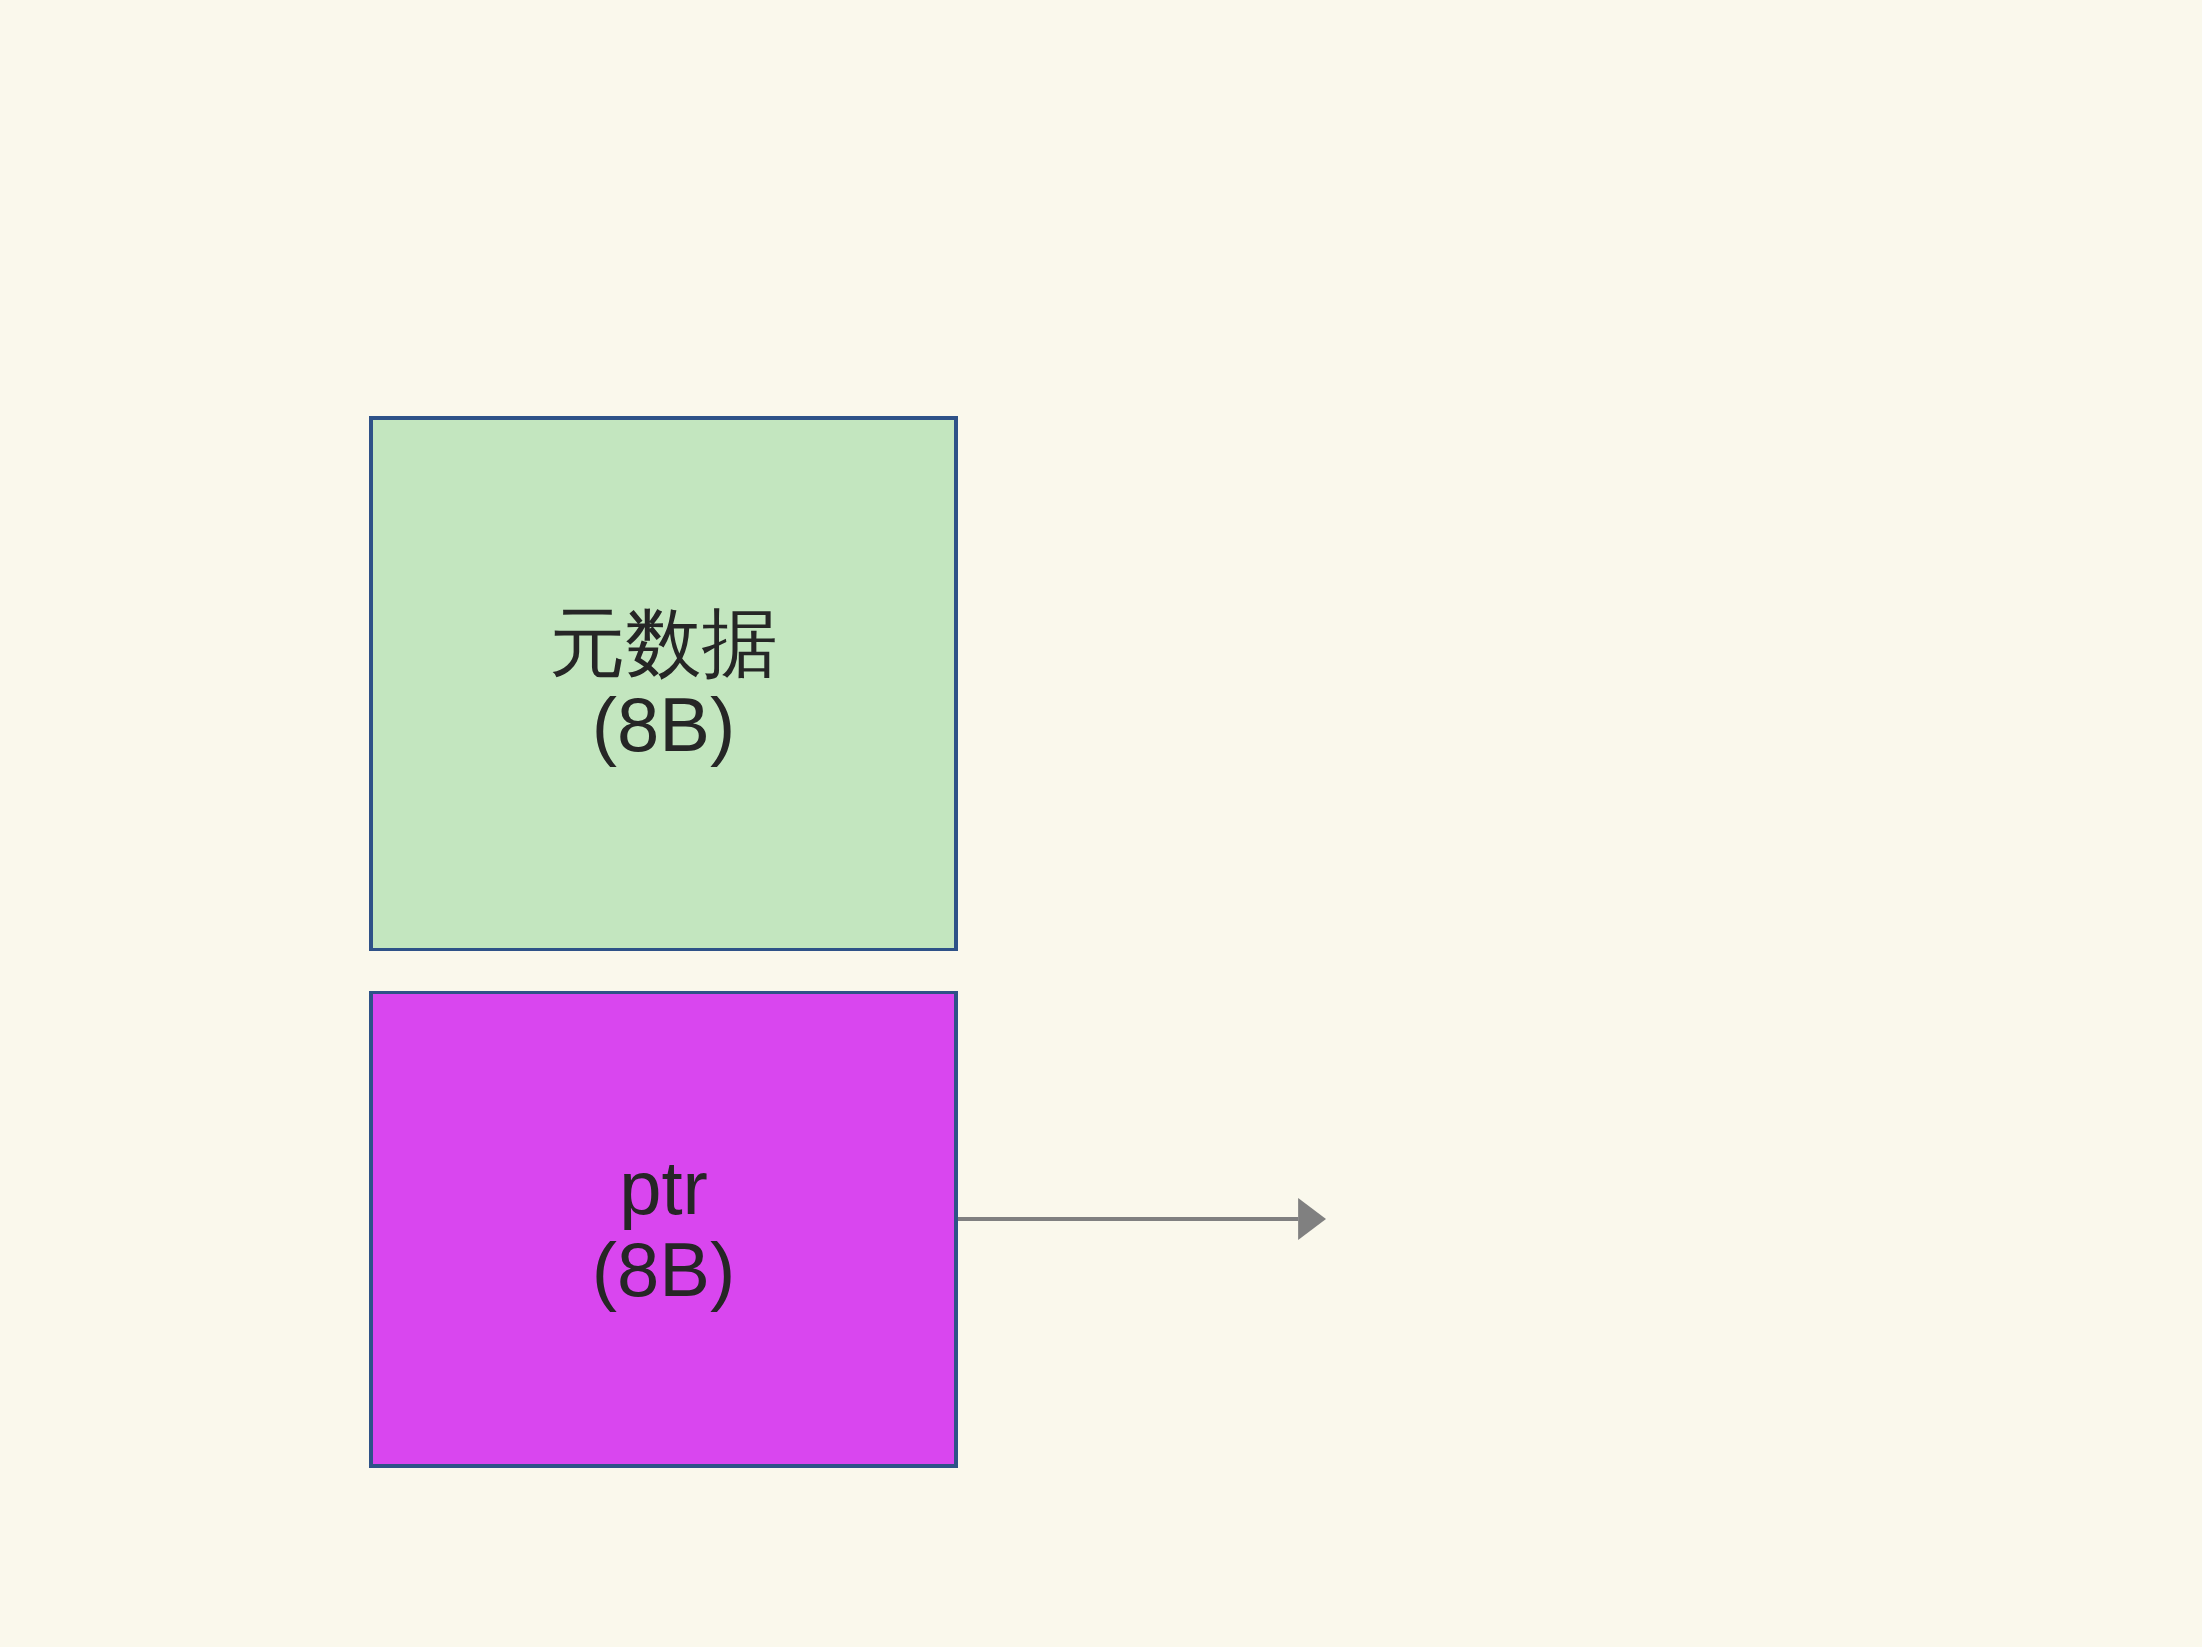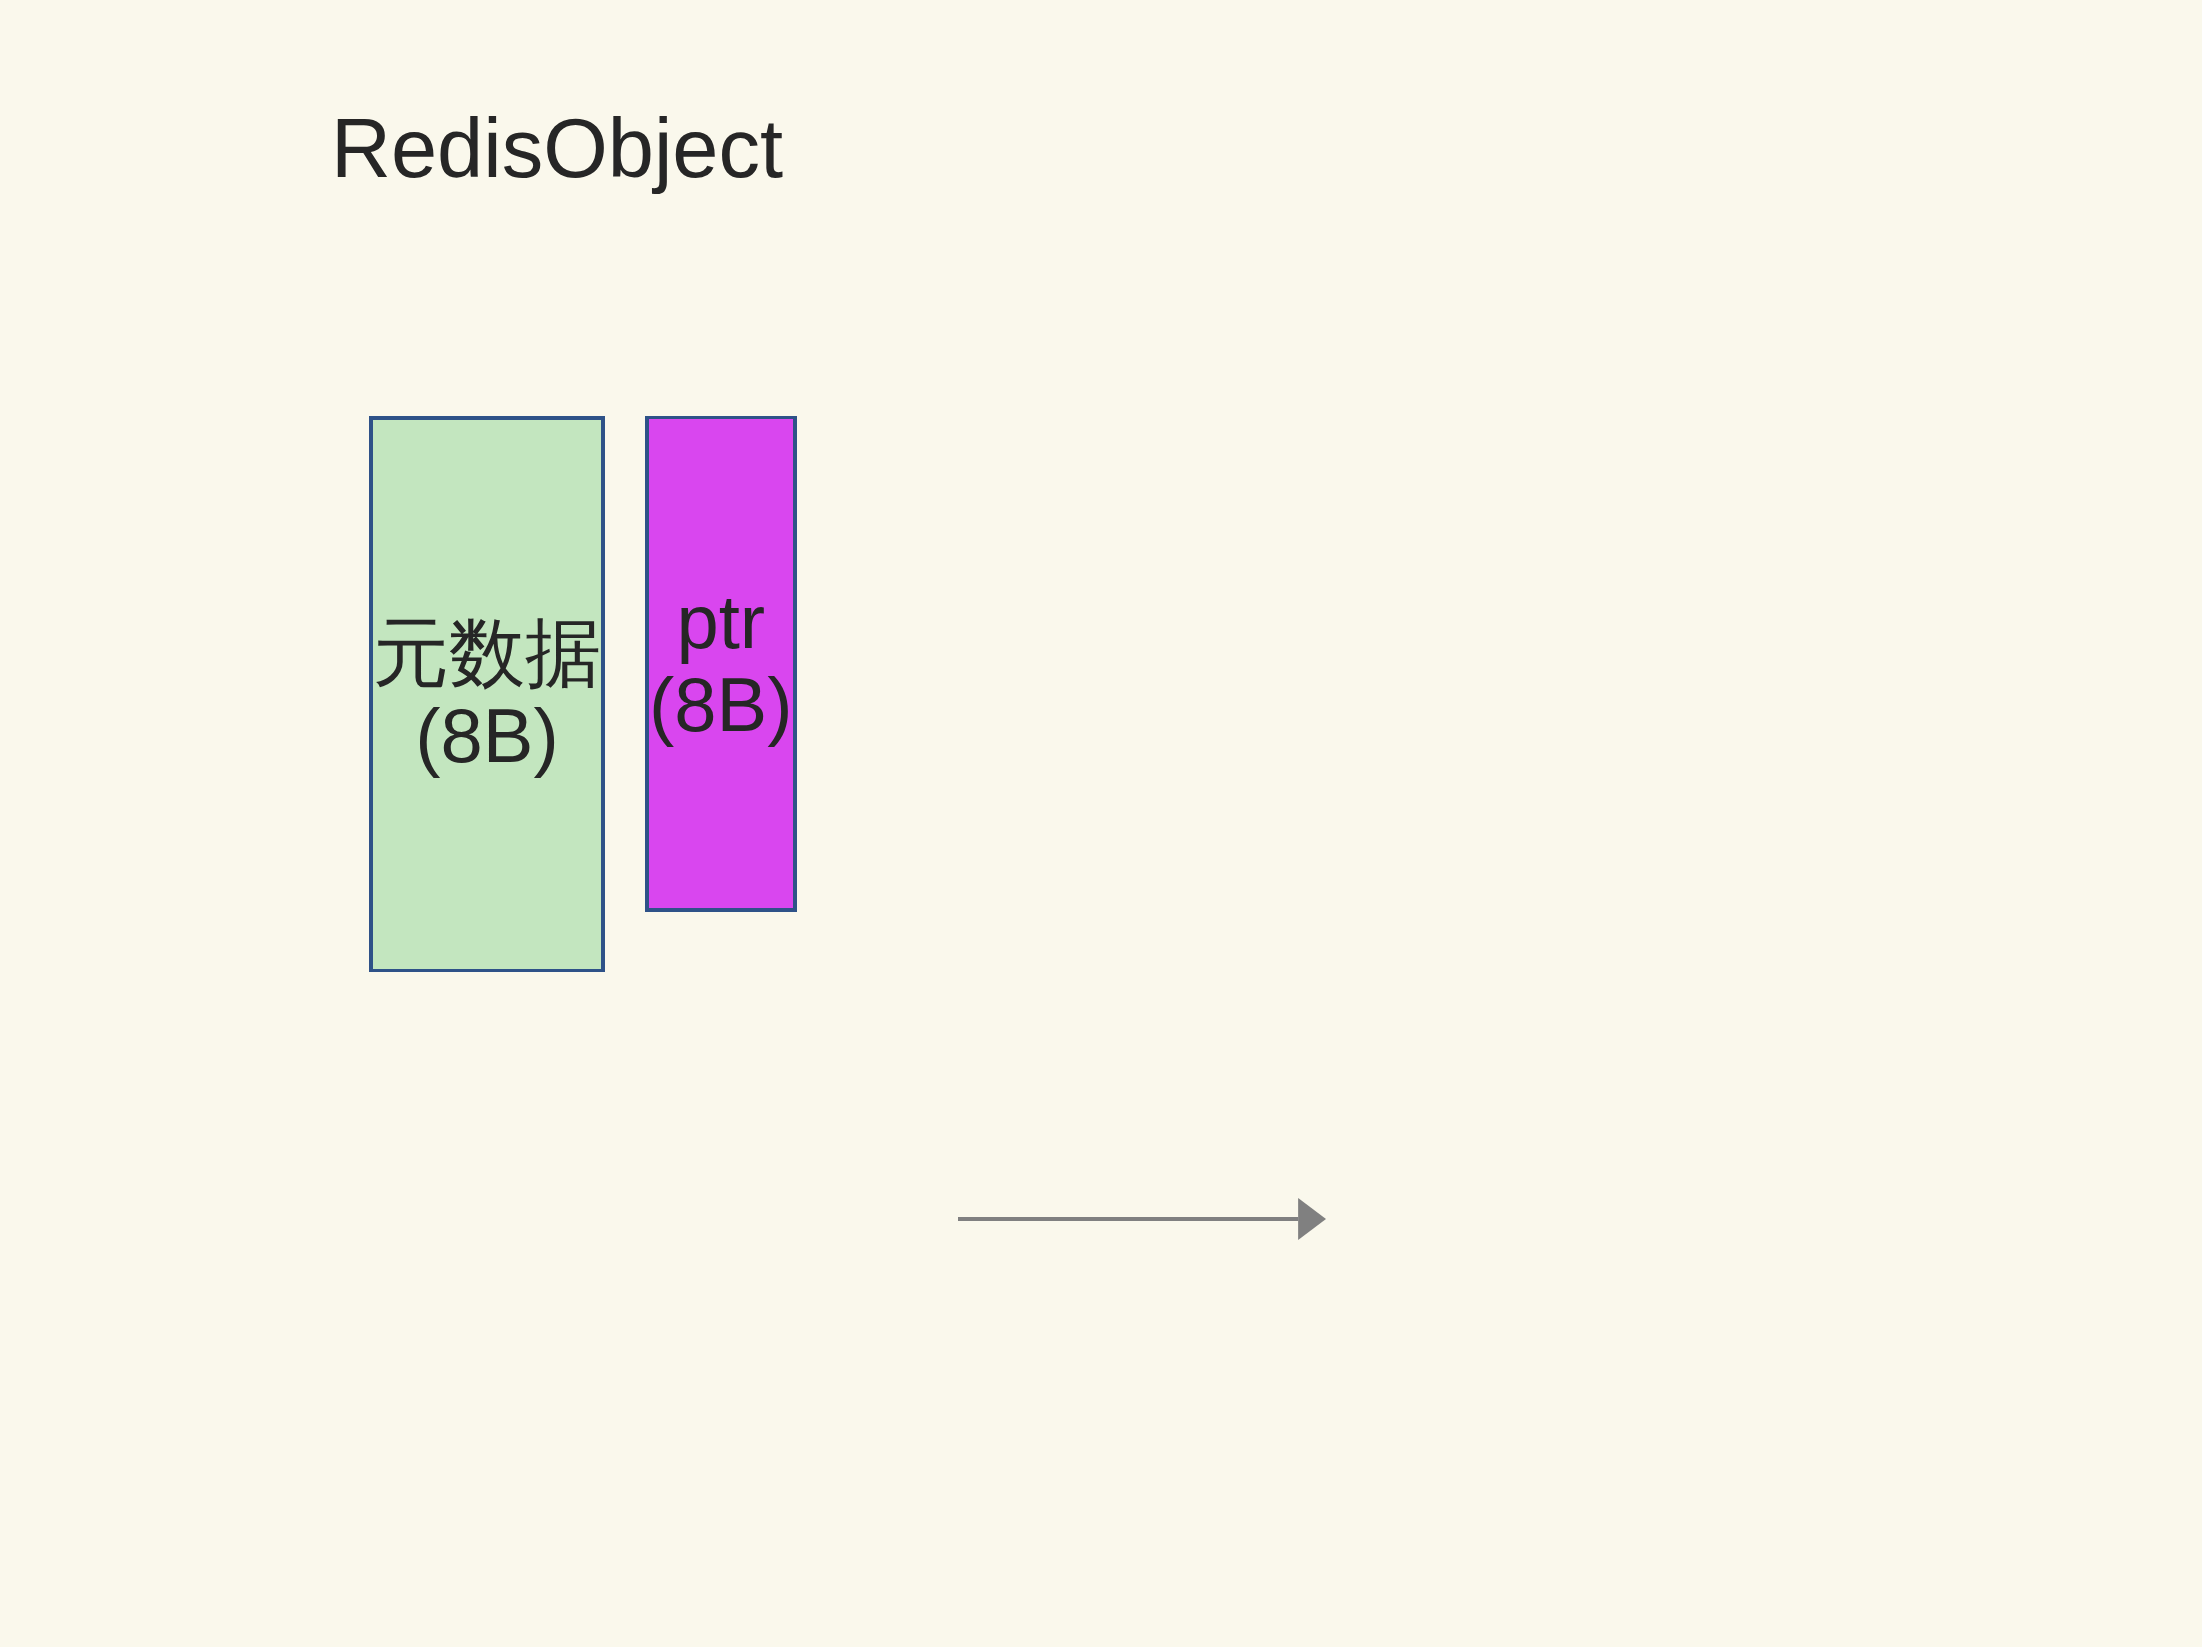--- a/index.html
+++ b/index.html
@@ -35,21 +35,21 @@
 
   
   .struct-box {
     position: absolute;
     left: 369px;
     top: 416px;
     width: 589px;
     height: 1052px;
     box-sizing: border-box;
     display: flex;
-    flex-direction: row;
+    flex-direction: column;
     gap: 40px;
   }
   .cell {
     box-sizing: border-box;
     border: 4px solid #2e5288;
     display: flex;
     flex-direction: column;
     align-items: center;
     justify-content: center;
     color: #262626;
@@ -103,21 +103,20 @@
     font-size: 76px;
     line-height: 1.0;
     white-space: nowrap;
   }
 </style>
 </head>
 <body>
 
 <div class="canvas">
 
-  <div class="diagram-title">RedisObject</div>
 
   <div class="struct-box">
 
     <div class="cell cell-metadata">
       <div class="cell-line cjk">元数据</div>
       <div class="cell-line">(8B)</div>
     </div>
 
     <div class="cell cell-ptr">
       <div class="cell-line">ptr</div>

